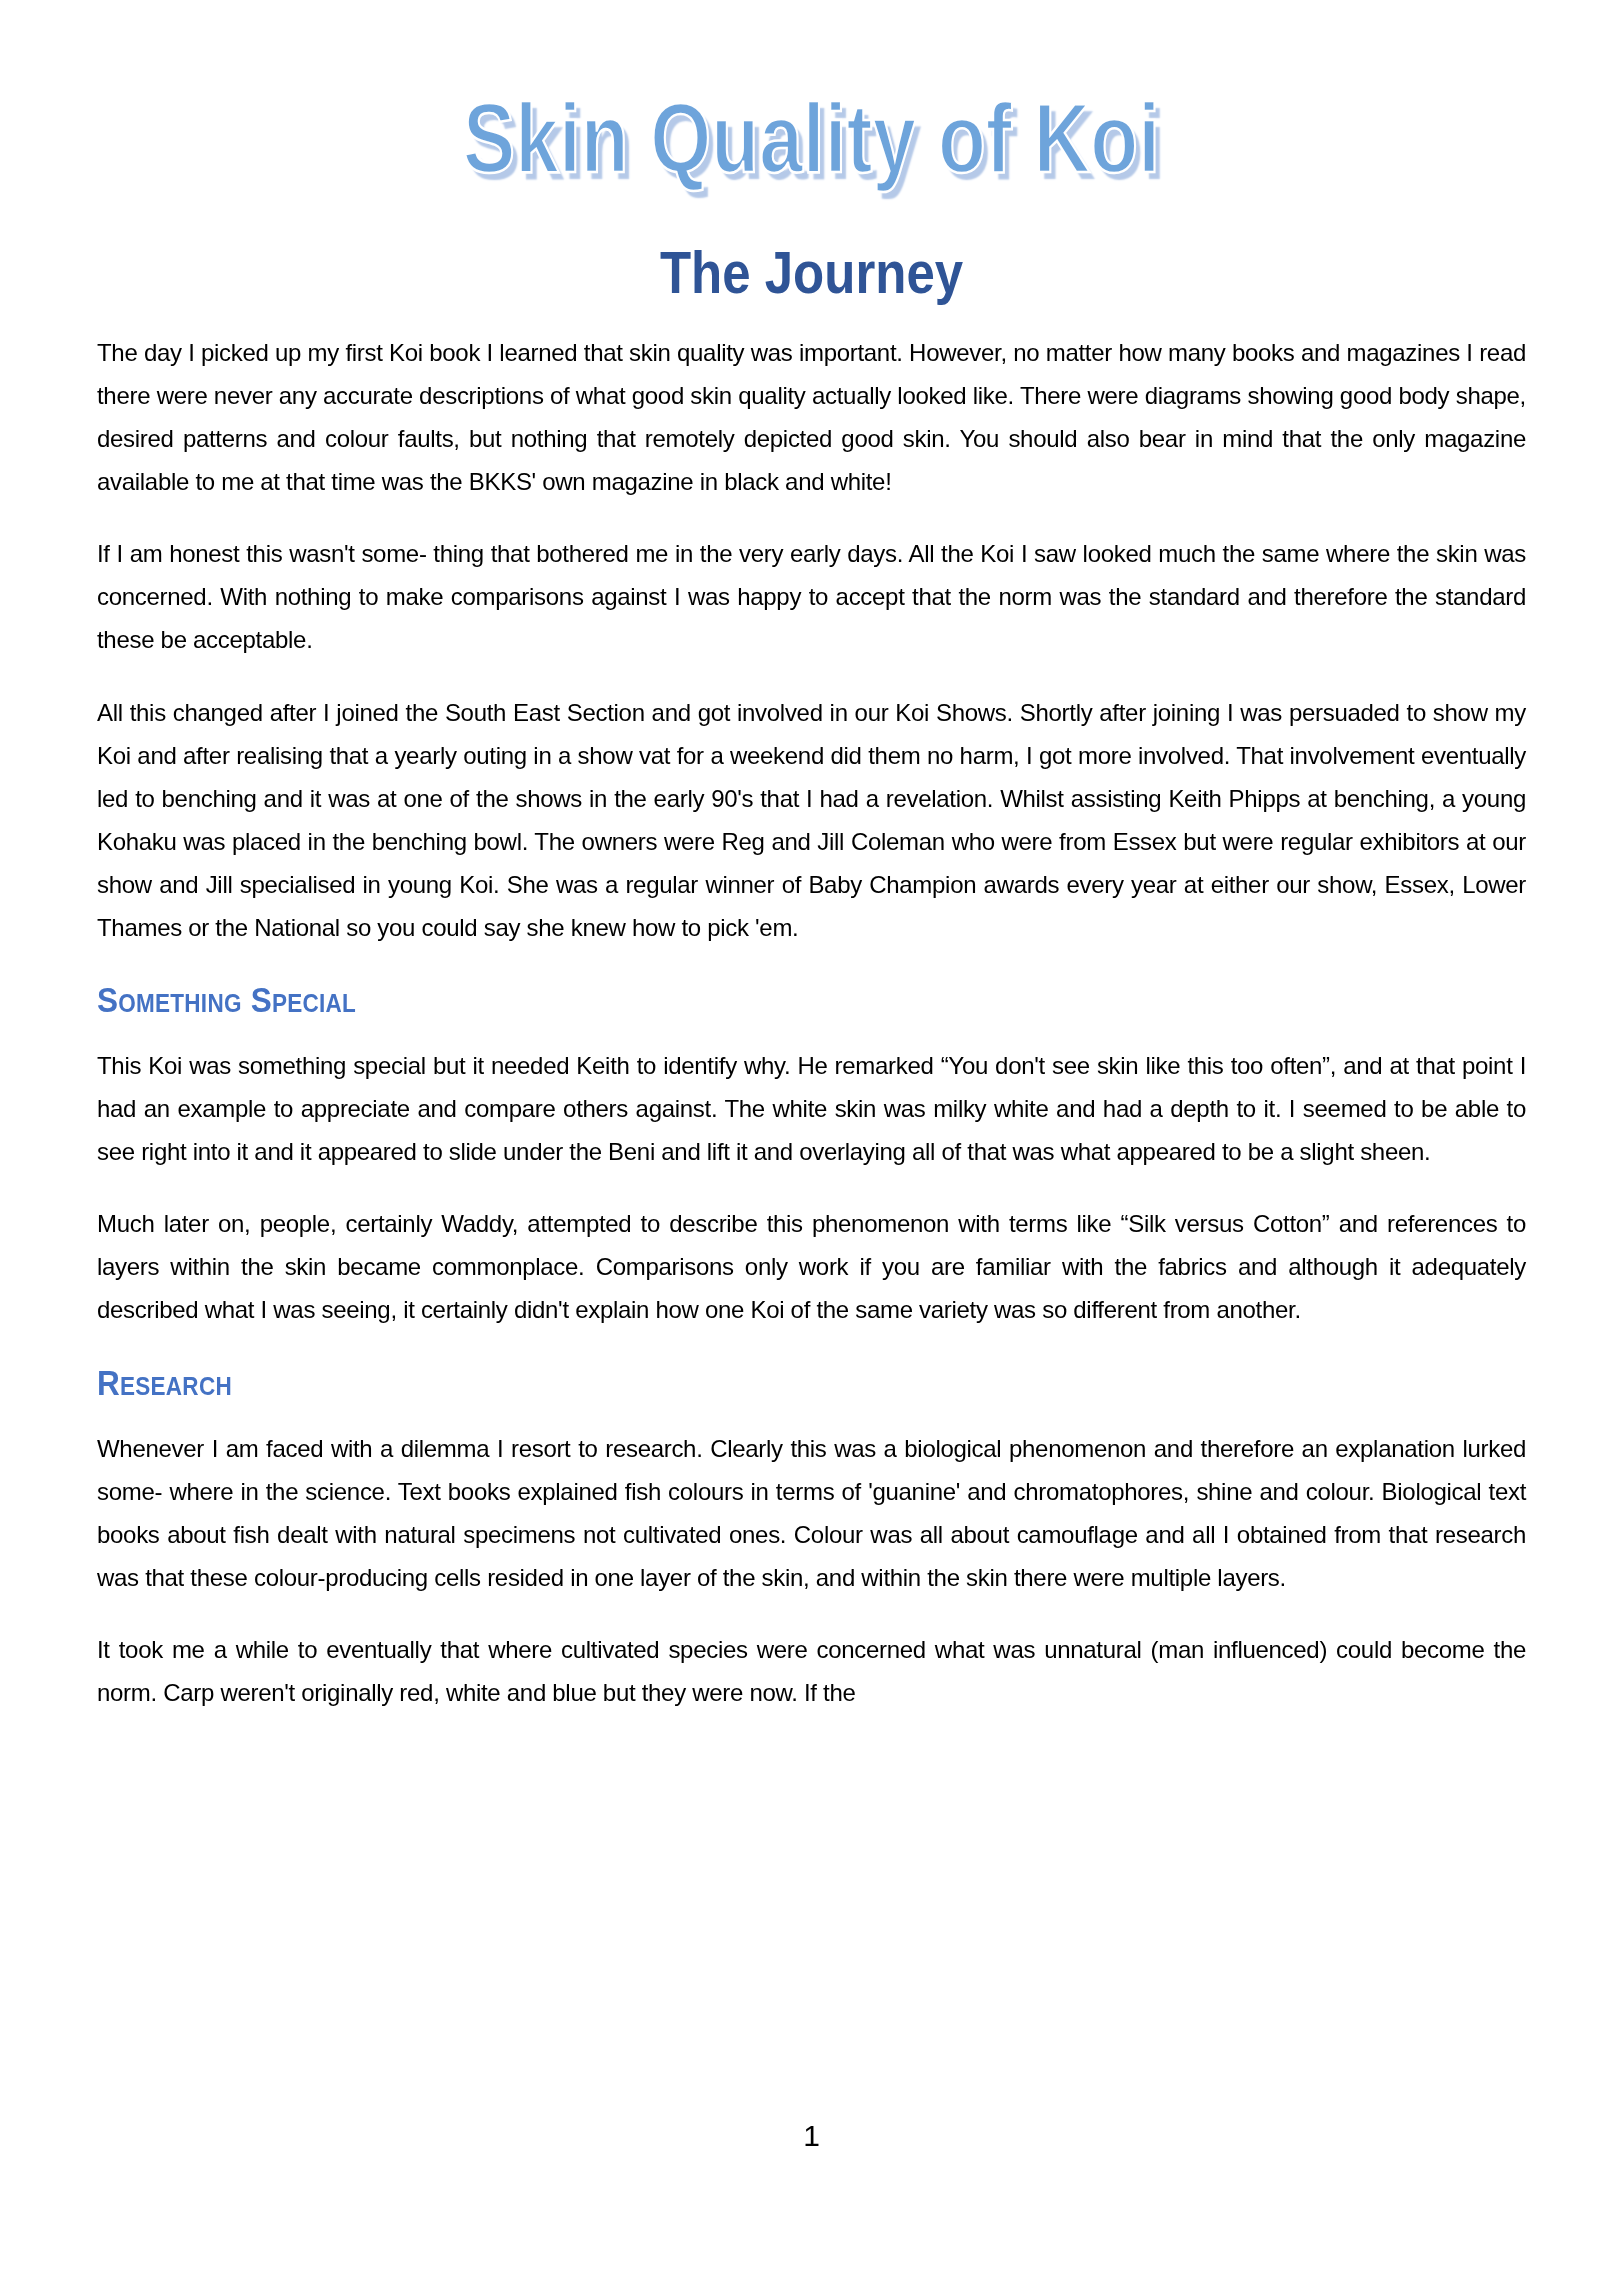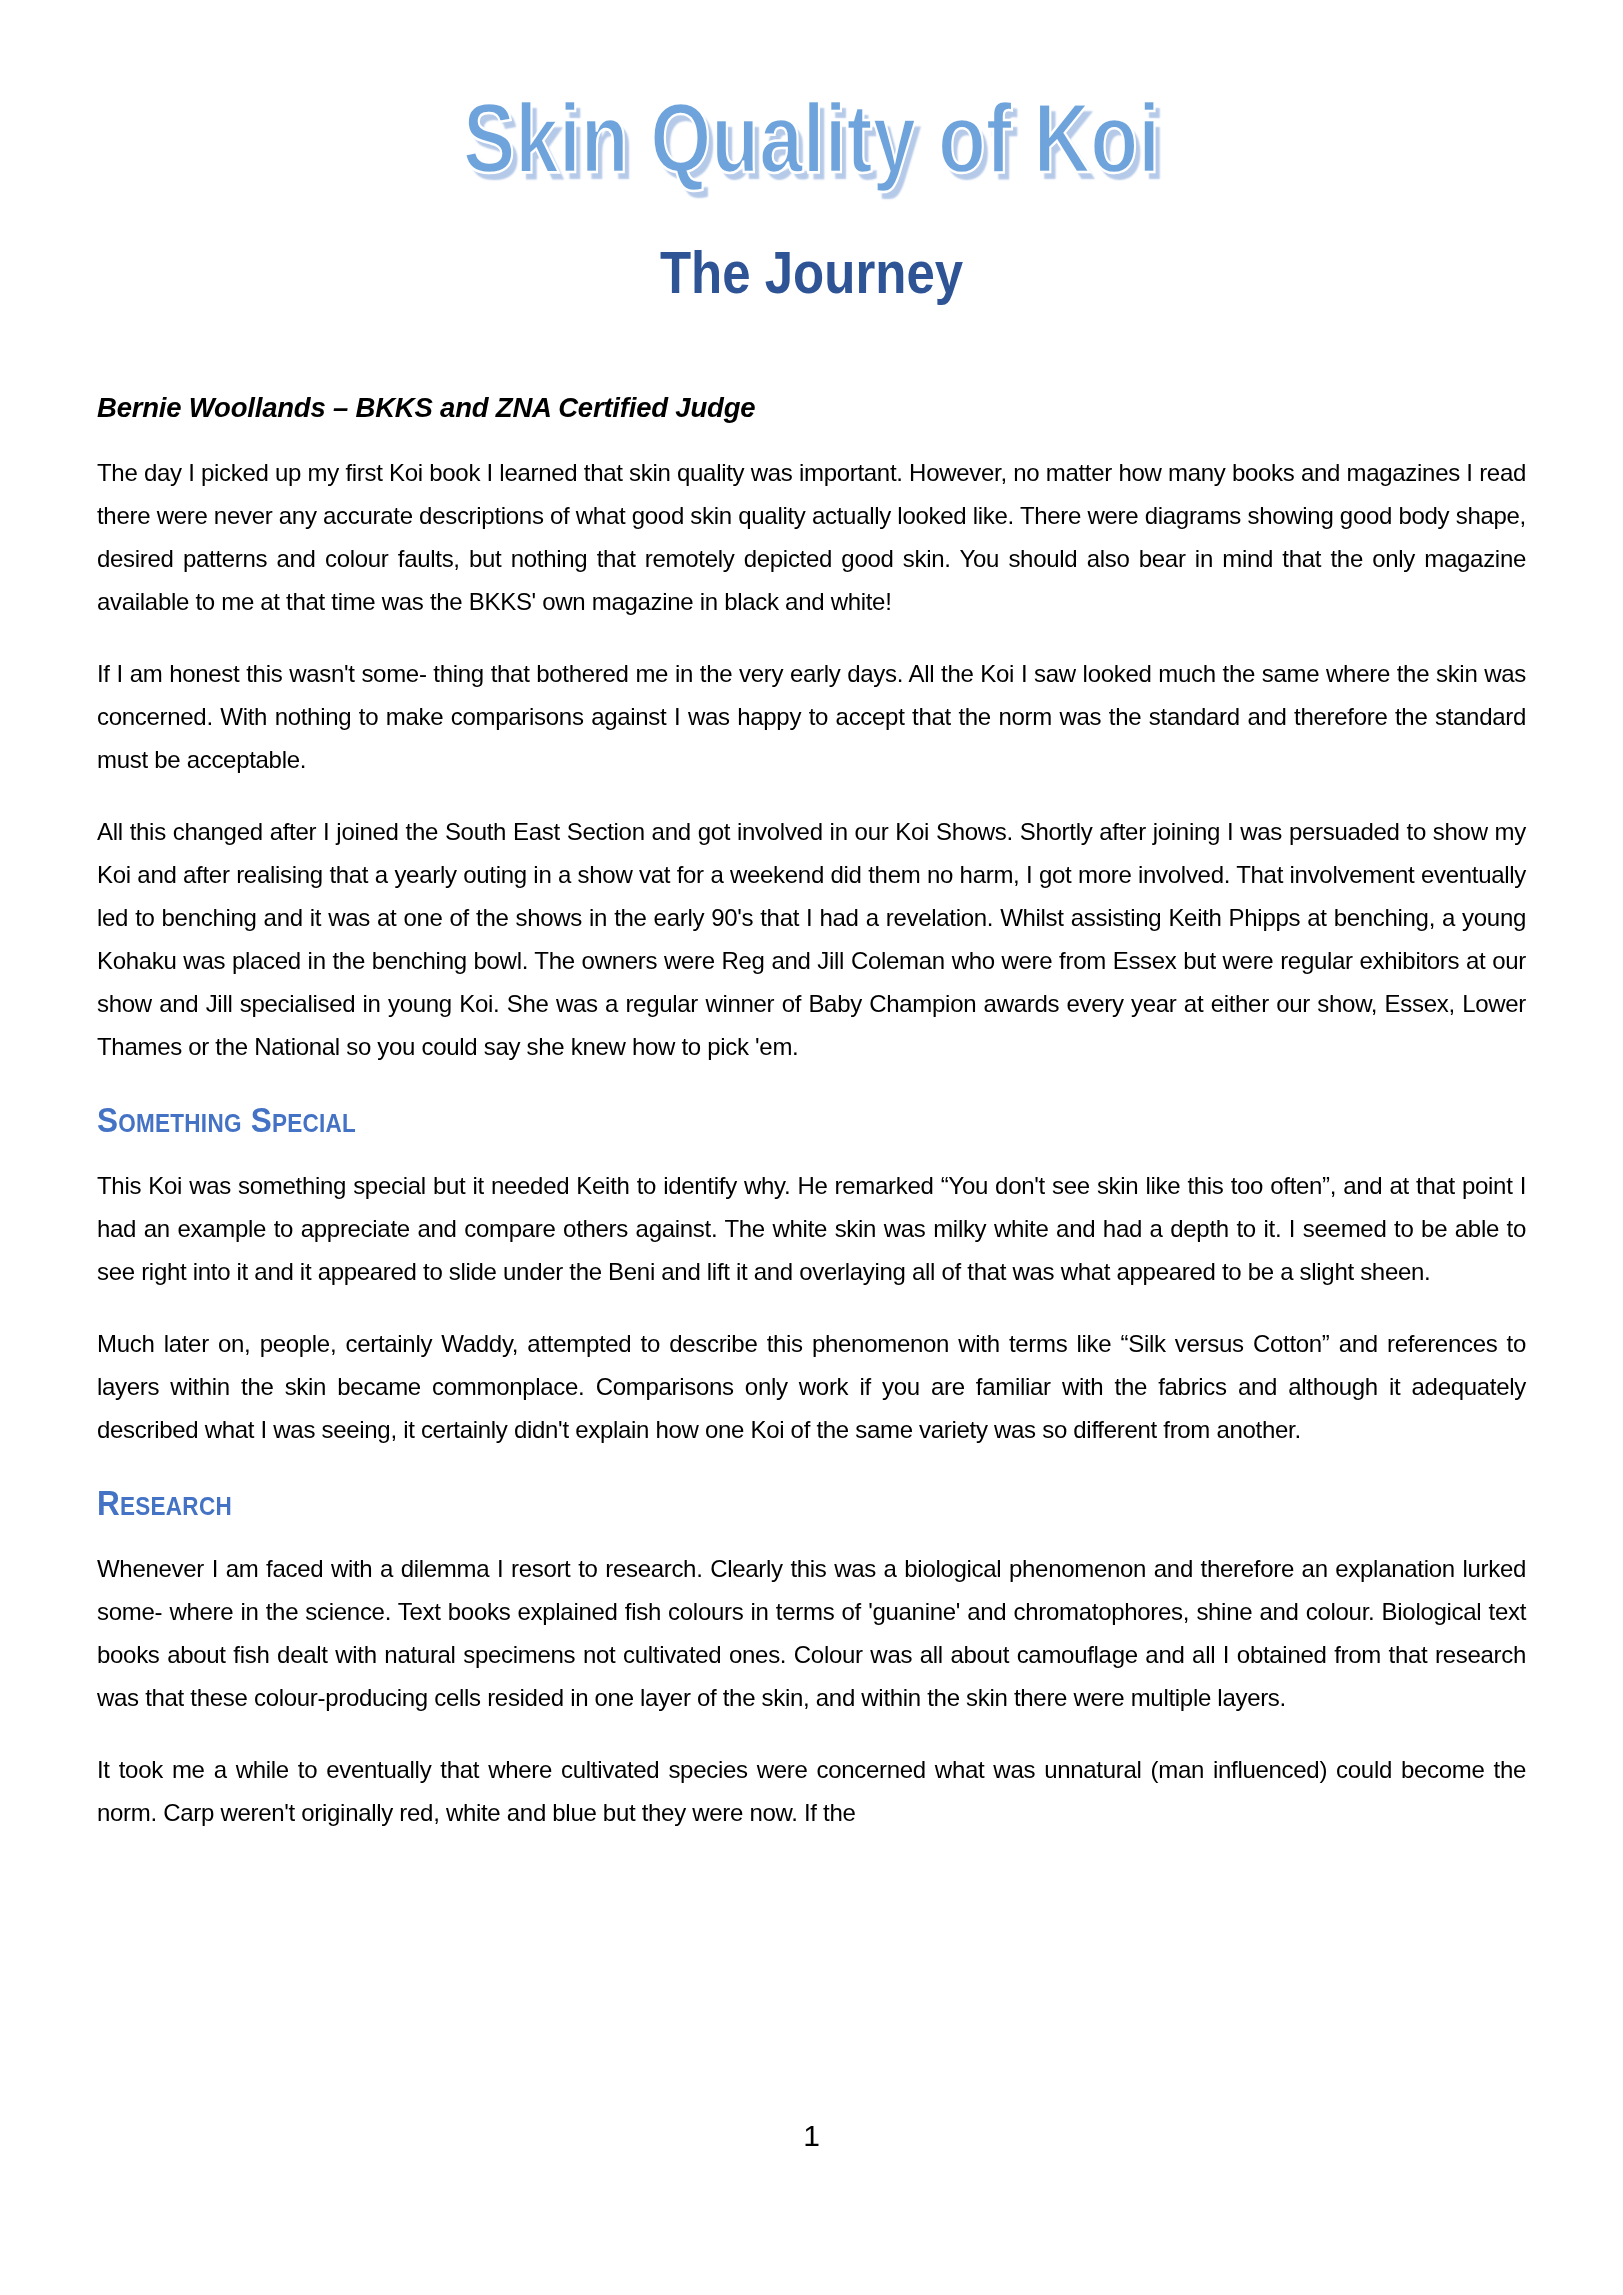--- a/index.html
+++ b/index.html
@@ -92,25 +92,24 @@
 <body>
 
 <div class="page">
 
   <header class="doc-header">
     <h1 class="doc-title">Skin Quality of Koi</h1>
     <h2 class="doc-subtitle">The Journey</h2>
   </header>
 
   <main class="doc-body">
-    <p class="author-line">Bernie Woollands – BKKS and ZNA Certified Judge</p>
 
     <p class="par first">The day I picked up my first Koi book I learned that skin quality was important. However, no matter how many books and magazines I read there were never any accurate descriptions of what good skin quality actually looked like. There were diagrams showing good body shape, desired patterns and colour faults, but nothing that remotely depicted good skin. You should also bear in mind that the only magazine available to me at that time was the BKKS' own magazine in black and white!</p>
 
-    <p class="par">If I am honest this wasn't some- thing that bothered me in the very early days. All the Koi I saw looked much the same where the skin was concerned. With nothing to make comparisons against I was happy to accept that the norm was the standard and therefore the standard must be acceptable.</p>
+    <p class="par">If I am honest this wasn't some- thing that bothered me in the very early days. All the Koi I saw looked much the same where the skin was concerned. With nothing to make comparisons against I was happy to accept that the norm was the standard and therefore the standard these be acceptable.</p>
 
     <p class="par">All this changed after I joined the South East Section and got involved in our Koi Shows. Shortly after joining I was persuaded to show my Koi and after realising that a yearly outing in a show vat for a weekend did them no harm, I got more involved. That involvement eventually led to benching and it was at one of the shows in the early 90's that I had a revelation. Whilst assisting Keith Phipps at benching, a young Kohaku was placed in the benching bowl. The owners were Reg and Jill Coleman who were from Essex but were regular exhibitors at our show and Jill specialised in young Koi. She was a regular winner of Baby Champion awards every year at either our show, Essex, Lower Thames or the National so you could say she knew how to pick 'em.</p>
 
     <h3 class="section-heading">Something Special</h3>
 
     <p class="par">This Koi was something special but it needed Keith to identify why. He remarked “You don't see skin like this too often”, and at that point I had an example to appreciate and compare others against. The white skin was milky white and had a depth to it. I seemed to be able to see right into it and it appeared to slide under the Beni and lift it and overlaying all of that was what appeared to be a slight sheen.</p>
 
     <p class="par">Much later on, people, certainly Waddy, attempted to describe this phenomenon with terms like “Silk versus Cotton” and references to layers within the skin became commonplace. Comparisons only work if you are familiar with the fabrics and although it adequately described what I was seeing, it certainly didn't explain how one Koi of the same variety was so different from another.</p>
 
     <h3 class="section-heading">Research</h3>

